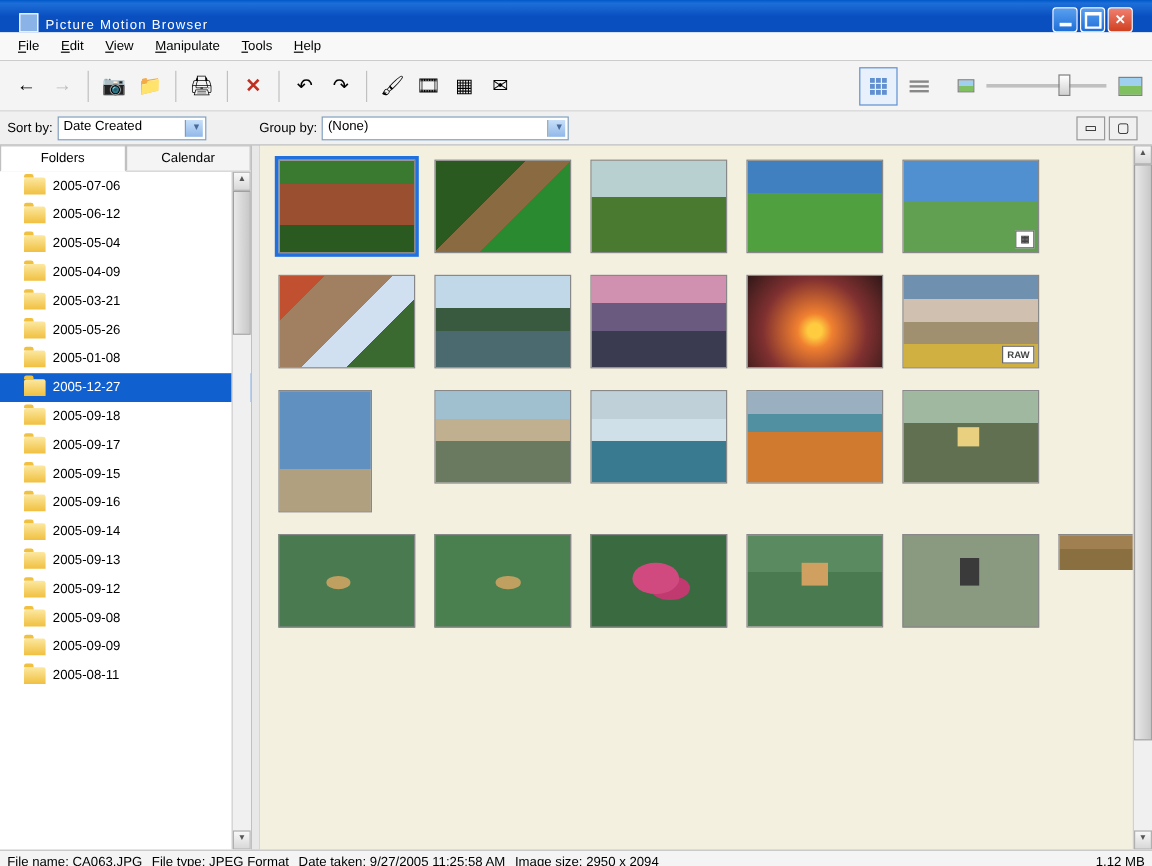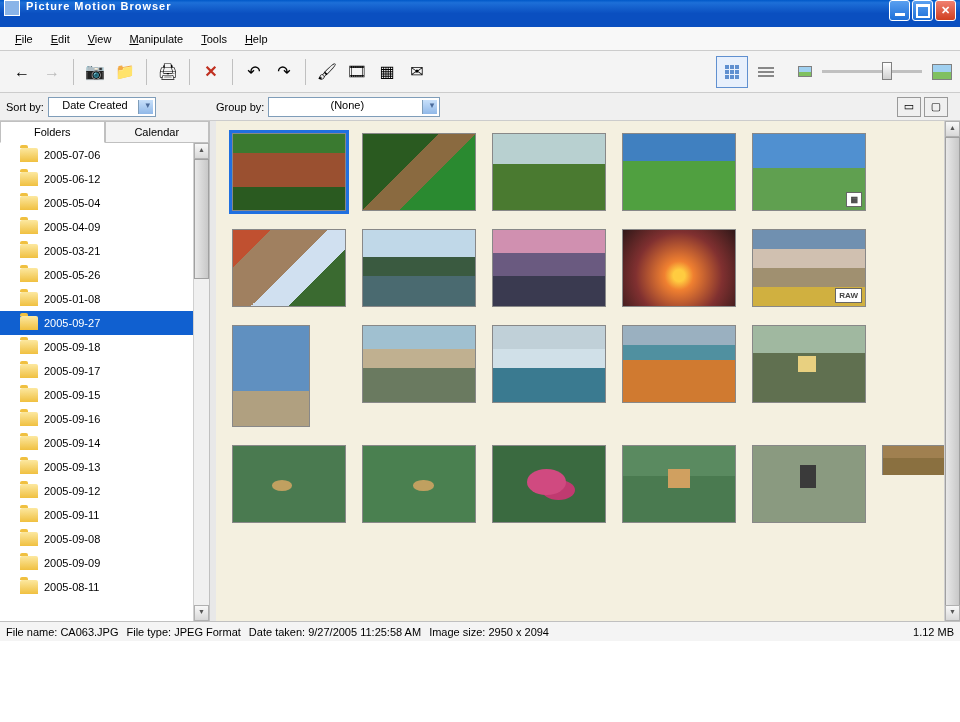--- a/index.html
+++ b/index.html
@@ -1,18 +1,18 @@
 <!DOCTYPE html>
 <html><head>
 <meta charset="utf-8">
 <style>
 * { margin: 0; padding: 0; box-sizing: border-box; font-family: Tahoma, sans-serif; font-size: 11px; }
 body { width: 960px; height: 722px; overflow: hidden; background: #fff; }
 
-.titlebar { height: 27px; background: linear-gradient(to bottom, #0058c8 0%, #1d6fd8 10%, #0a4fc0 50%, #0a4fc0 100%); display: flex; align-items: flex-start; padding: 0 4px; color: #fff; font-size: 12px; font-weight: bold; }
+.titlebar { height: 27px; background: linear-gradient(to bottom, #0058c8 0%, #1d6fd8 10%, #0a4fc0 50%, #0a4fc0 100%); display: flex; align-items: flex-end; padding: 0 16px; color: #fff; font-size: 12px; font-weight: normal; }
 .titlebar-icon { width: 16px; height: 16px; background: #8ab4e8; margin-right: 6px; border: 1px solid #fff; }
 .titlebar-text { flex: 1; letter-spacing: 1px; }
 .window-controls { display: flex; gap: 2px; }
 .win-btn { width: 21px; height: 21px; border: 1px solid #fff; border-radius: 3px; display: flex; align-items: center; justify-content: center; cursor: pointer; }
 .win-min, .win-max { background: linear-gradient(to bottom, #5aa0f0, #1d6fd8); }
 .win-close { background: linear-gradient(to bottom, #f08070, #d04020); }
 .win-min::after { content: ''; width: 10px; height: 3px; background: #fff; margin-top: 8px; }
 .win-max::after { content: ''; width: 10px; height: 9px; border: 2px solid #fff; border-top-width: 3px; }
 .win-close::after { content: '✕'; color: #fff; font-size: 11px; font-weight: bold; }
 
@@ -23,31 +23,31 @@
 .toolbar { height: 42px; background: #f4f4f4; border-bottom: 1px solid #ccc; display: flex; align-items: center; padding: 0 8px; gap: 2px; }
 .tb-btn { width: 28px; height: 28px; display: flex; align-items: center; justify-content: center; cursor: pointer; border: 1px solid transparent; border-radius: 2px; font-size: 16px; }
 .tb-sep { width: 1px; height: 26px; background: #c0c0c0; margin: 0 5px; }
 .tb-spacer { flex: 1; }
 .view-toggle { width: 32px; height: 32px; border: 1px solid #c0c0c0; background: #fff; display: flex; align-items: center; justify-content: center; cursor: pointer; }
 .view-toggle.active { background: #e8f0fc; border-color: #6090d0; }
 .slider-track { width: 100px; height: 3px; background: #c0c0c0; position: relative; margin: 0 8px; }
 .slider-thumb { position: absolute; width: 10px; height: 18px; background: linear-gradient(to bottom, #fff, #d0d0d0); border: 1px solid #808080; top: -8px; left: 60px; cursor: pointer; }
 .thumb-icon { width: 20px; height: 16px; border: 1px solid #808080; background: linear-gradient(to bottom, #a0d0f0 50%, #80c060 50%); }
 
-.filterbar { height: 28px; background: #f0f0f0; border-bottom: 1px solid #ccc; display: flex; align-items: center; text-align: center; }
+.filterbar { height: 28px; background: #f0f0f0; border-bottom: 1px solid #ccc; display: flex; align-items: center; }
 .filter-left { width: 210px; display: flex; align-items: center; padding: 0 6px; gap: 4px; }
 .filter-right { flex: 1; display: flex; align-items: center; padding: 0 6px; gap: 4px; }
 .filter-label { font-size: 11px; }
 .filter-select { border: 1px solid #7f9db9; background: #fff; height: 20px; padding: 1px 18px 1px 4px; position: relative; cursor: pointer; }
 .filter-select::after { content: ''; position: absolute; right: 2px; top: 2px; width: 14px; height: 14px; background: linear-gradient(to bottom, #c8e0fa, #90b8e8); border-left: 1px solid #7f9db9; }
 .filter-select::before { content: '▾'; position: absolute; right: 5px; top: 2px; z-index: 1; font-size: 9px; color: #4a6a9a; }
 .filter-end-btns { margin-left: auto; display: flex; gap: 3px; margin-right: 6px; }
 .end-btn { width: 24px; height: 20px; border: 1px solid #999; background: #f0f0f0; display: flex; align-items: center; justify-content: center; font-size: 11px; cursor: pointer; }
 
-.main { display: flex; height: 500px; background: #6d28d9; }
+.main { display: flex; height: 587px; background: #6d28d9; }
 .sidebar { width: 210px; background: #fff; border-right: 1px solid #c0c0c0; display: flex; flex-direction: column; }
 .tabs { display: flex; height: 22px; border-bottom: 1px solid #c0c0c0; }
 .tab { flex: 1; border: 1px solid #c0c0c0; border-bottom: none; background: #f4f4f4; display: flex; align-items: center; justify-content: center; cursor: pointer; font-size: 11px; }
 .tab.active { background: #fff; border-bottom: 1px solid #fff; margin-bottom: -1px; }
 .folder-list { flex: 1; overflow-y: auto; position: relative; }
 .folder-item { height: 24px; display: flex; align-items: center; padding: 0 6px 0 20px; gap: 6px; cursor: pointer; font-size: 12px; }
 .folder-item.selected { background: #1060d0; color: #fff; }
 .folder-icon { width: 18px; height: 14px; background: linear-gradient(to bottom, #fce8a0 0%, #f0c040 100%); border-radius: 2px 2px 0 0; position: relative; flex-shrink: 0; }
 .folder-icon::before { content: ''; position: absolute; width: 8px; height: 3px; background: #f0c040; top: -3px; left: 0; border-radius: 2px 2px 0 0; }
 .sidebar-scroll { position: absolute; right: 0; top: 0; bottom: 0; width: 16px; background: #f0f0f0; border-left: 1px solid #d0d0d0; }
@@ -172,25 +172,25 @@
   <div class="thumb-icon" style="width:14px;height:11px"></div>
   <div class="slider-track">
     <div class="slider-thumb"></div>
   </div>
   <div class="thumb-icon"></div>
 </div>
 
 <div class="filterbar">
   <div class="filter-left">
     <span class="filter-label">Sort by:</span>
-    <div class="filter-select" style="width:108px"><span>Date Created</span></div>
+    <div class="filter-select" style="width:124px"><span>Date Created</span></div>
   </div>
   <div class="filter-right">
     <span class="filter-label">Group by:</span>
-    <div class="filter-select" style="width:172px"><span>(None)</span></div>
+    <div class="filter-select" style="width:206px"><span>(None)</span></div>
     <div class="filter-end-btns">
       <div class="end-btn">▭</div>
       <div class="end-btn">▢</div>
     </div>
   </div>
 </div>
 
 <div class="main">
   <div class="sidebar">
     <div class="tabs">
@@ -221,21 +221,21 @@
         <div class="folder-item">
           <div class="folder-icon"></div>
           <span>2005-05-26</span>
         </div>
         <div class="folder-item">
           <div class="folder-icon"></div>
           <span>2005-01-08</span>
         </div>
         <div class="folder-item selected">
           <div class="folder-icon"></div>
-          <span>2005-09-27</span>
+          <span>2005-12-27</span>
         </div>
         <div class="folder-item">
           <div class="folder-icon"></div>
           <span>2005-09-18</span>
         </div>
         <div class="folder-item">
           <div class="folder-icon"></div>
           <span>2005-09-17</span>
         </div>
         <div class="folder-item">
@@ -250,24 +250,20 @@
           <div class="folder-icon"></div>
           <span>2005-09-14</span>
         </div>
         <div class="folder-item">
           <div class="folder-icon"></div>
           <span>2005-09-13</span>
         </div>
         <div class="folder-item">
           <div class="folder-icon"></div>
           <span>2005-09-12</span>
-        </div>
-        <div class="folder-item">
-          <div class="folder-icon"></div>
-          <span>2005-09-11</span>
         </div>
         <div class="folder-item">
           <div class="folder-icon"></div>
           <span>2005-09-08</span>
         </div>
         <div class="folder-item">
           <div class="folder-icon"></div>
           <span>2005-09-09</span>
         </div>
         <div class="folder-item">

